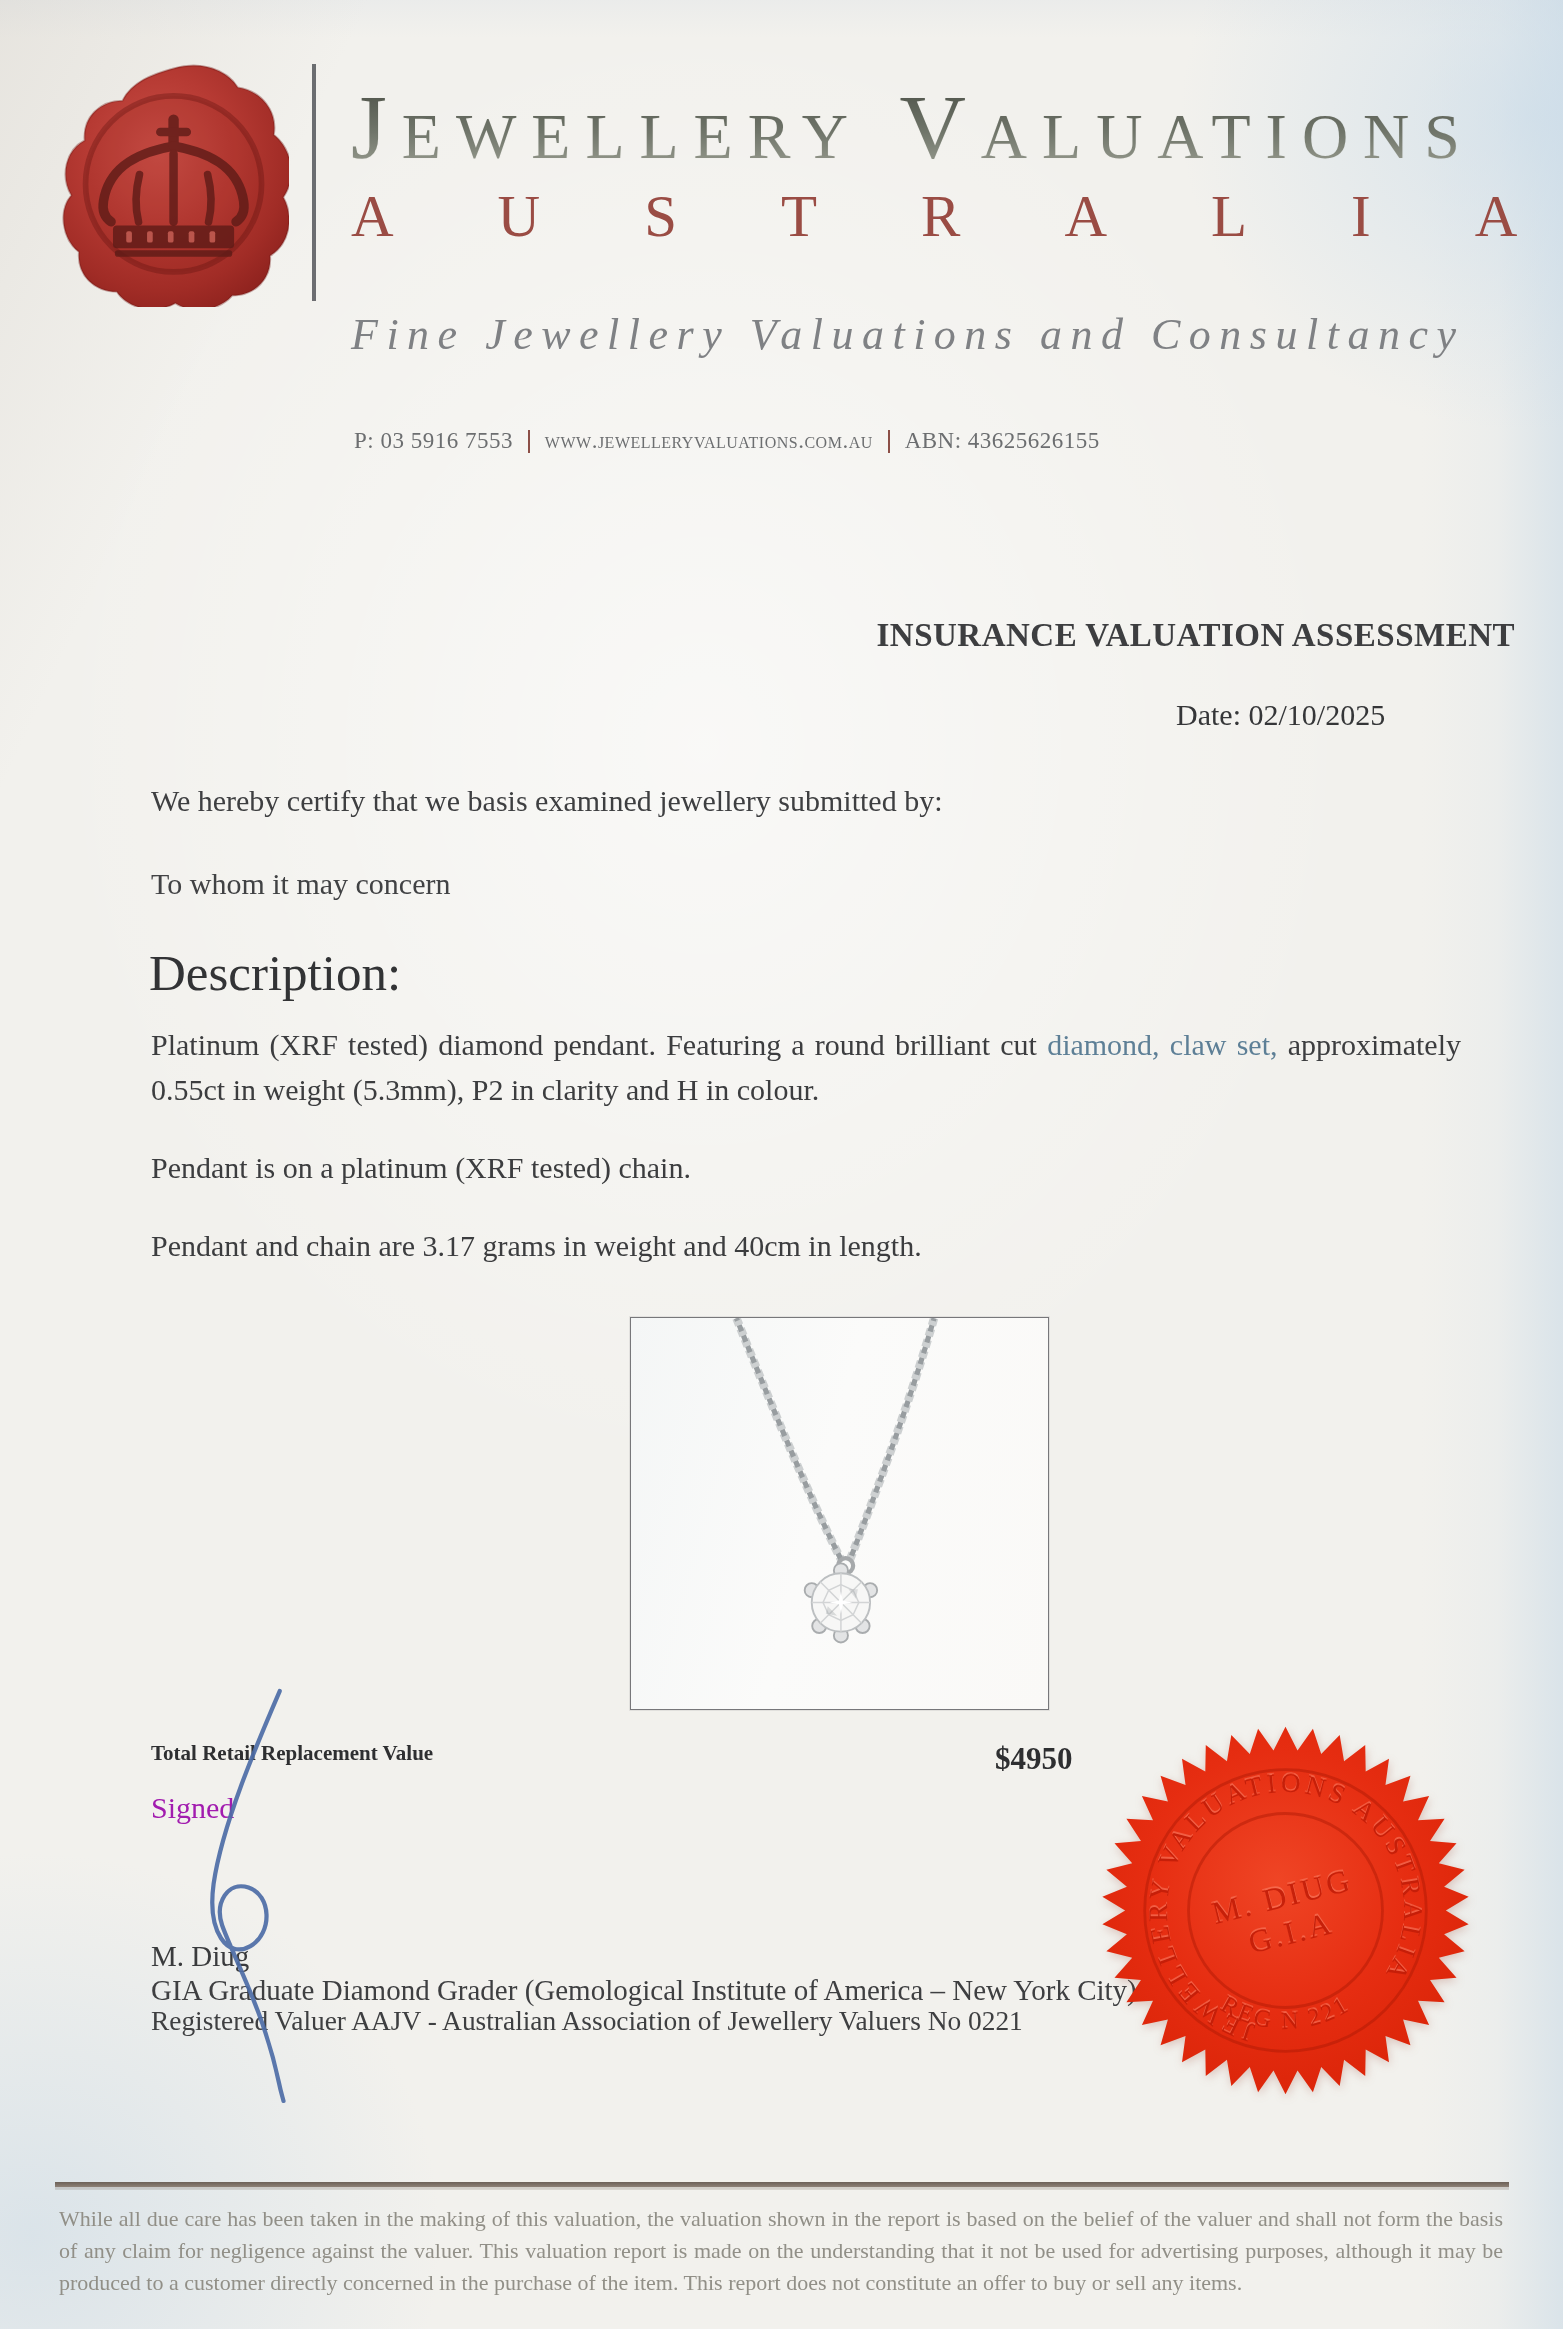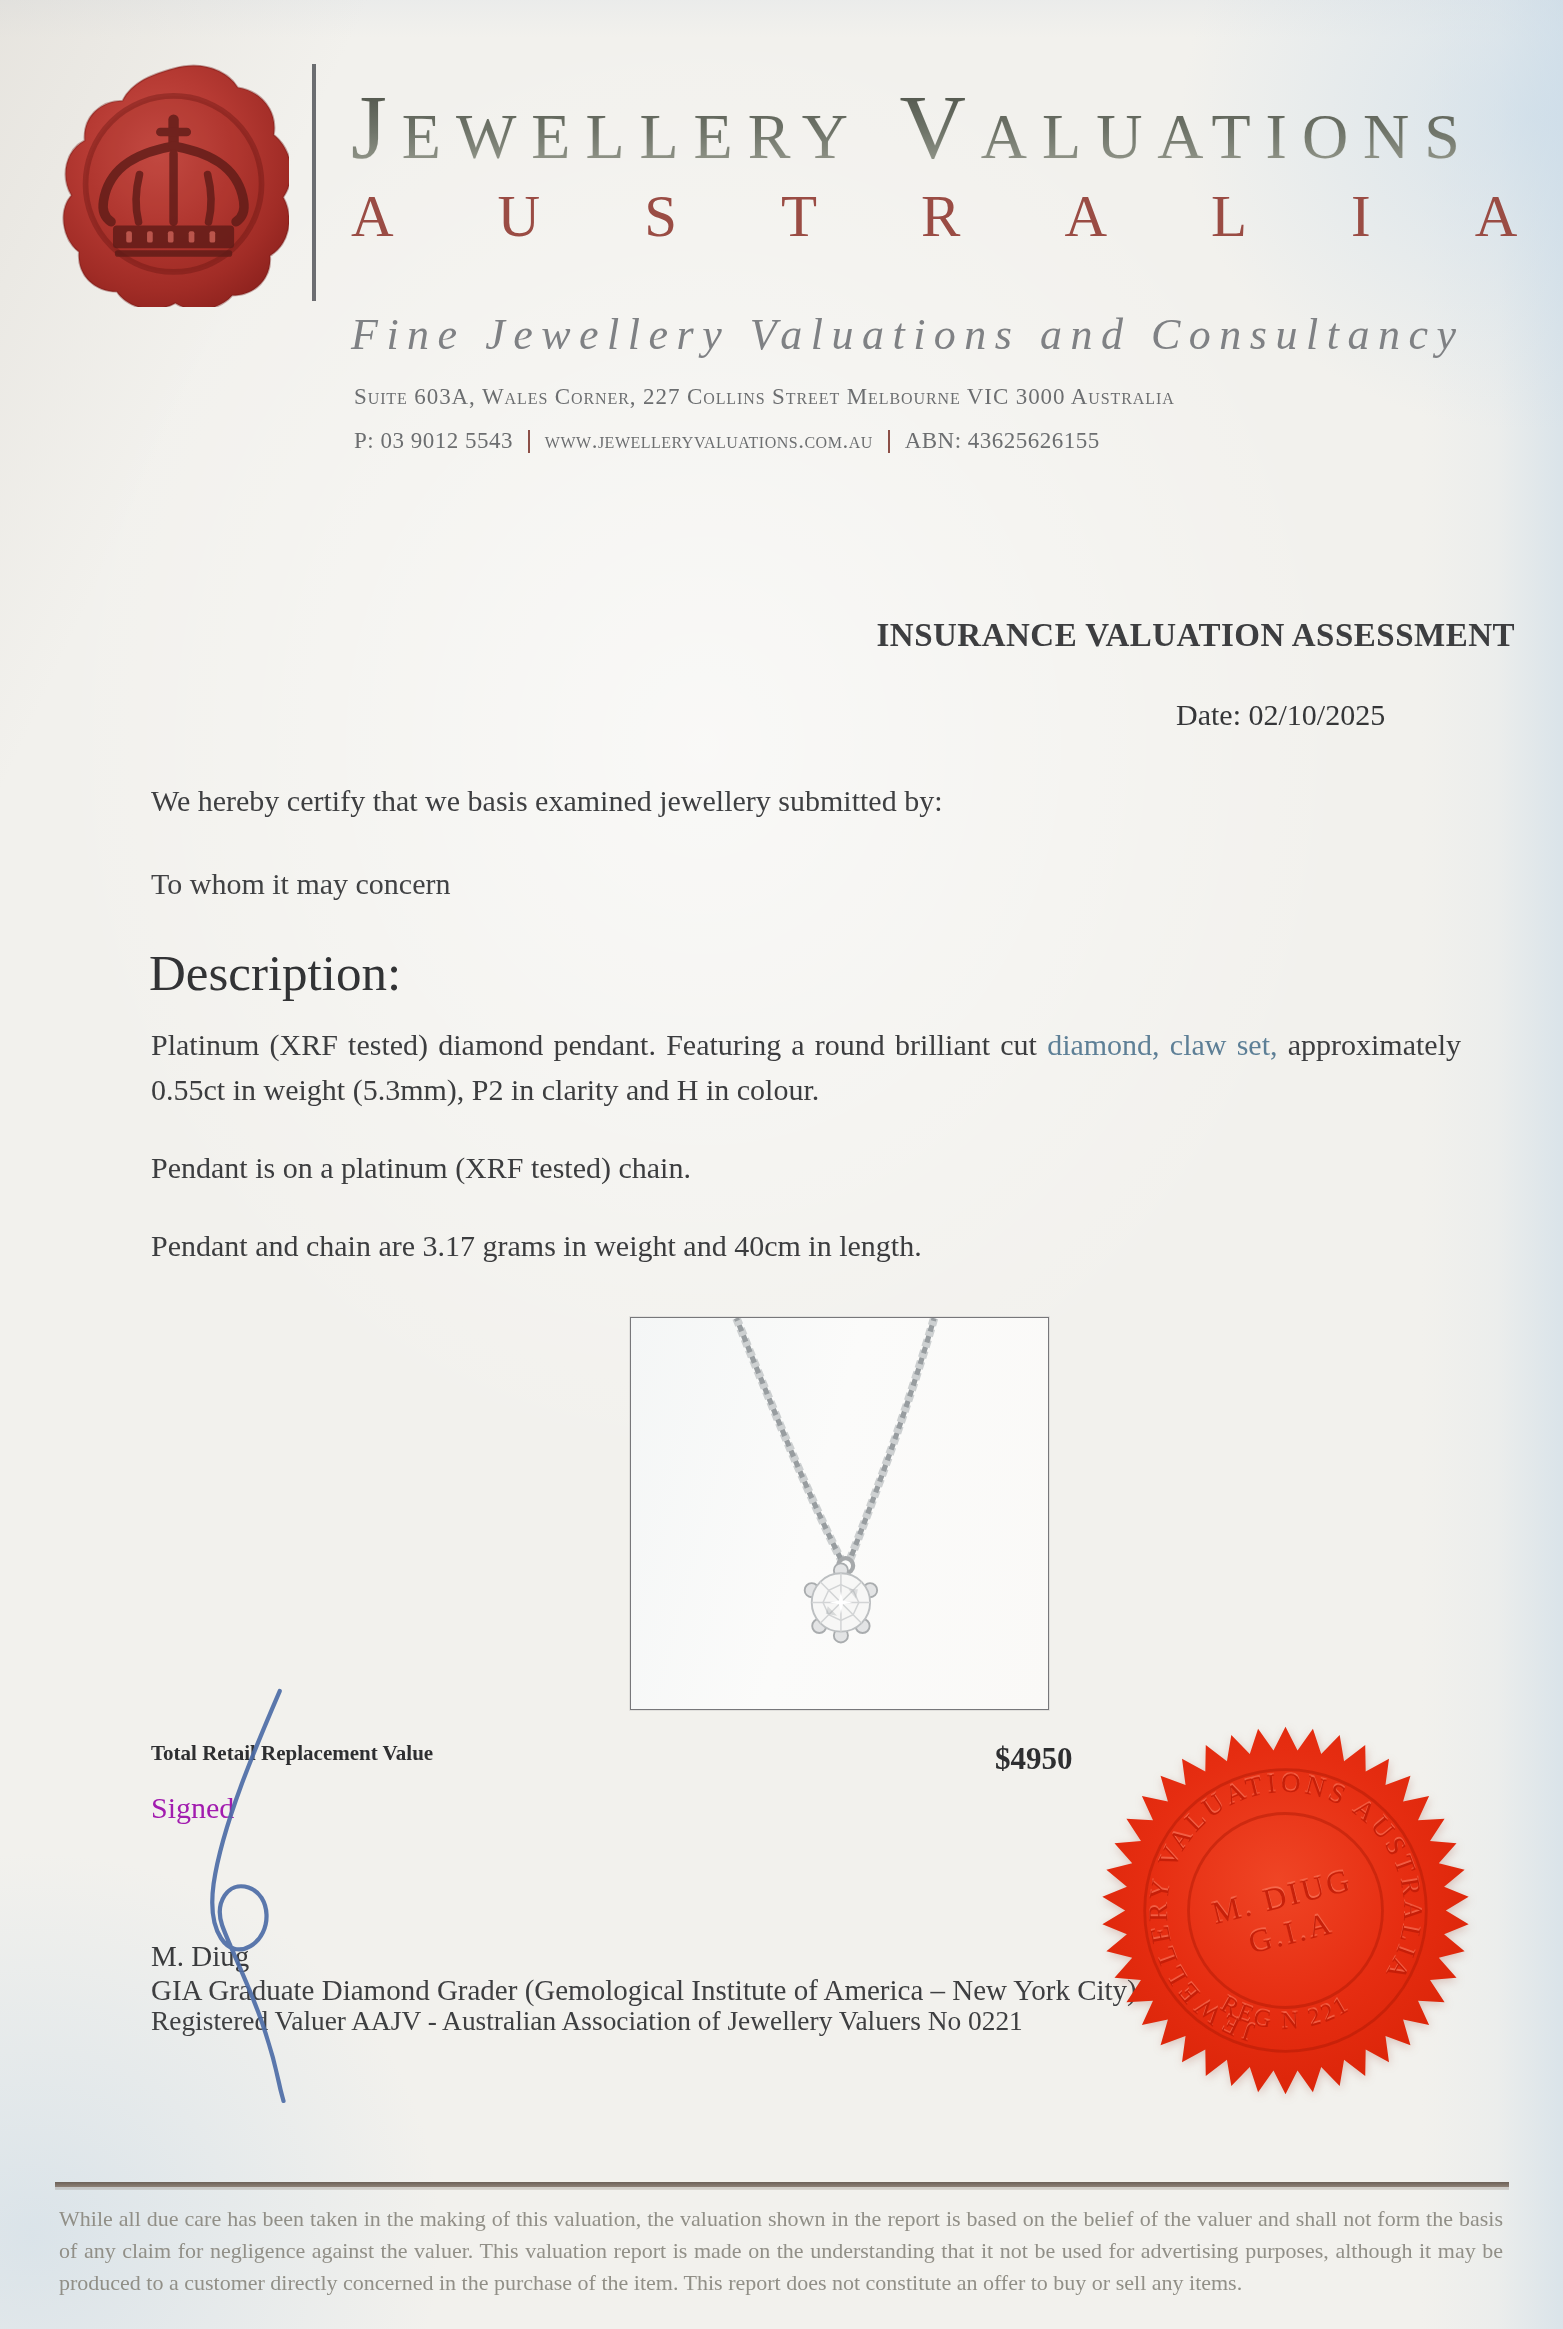--- a/index.html
+++ b/index.html
@@ -136,24 +136,23 @@
   </svg>
 
   <div class="abs header-divider"></div>
 
   <div class="abs brand-block">
     <div class="brand-line1">Jewellery Valuations</div>
     <div class="brand-line2">AUSTRALIA</div>
   </div>
 
   <div class="abs tagline">Fine Jewellery Valuations and Consultancy</div>
-  <div class="abs address-line">Suite 603A, Wales Corner, 227 Collins Street Melbourne VIC 3000 Australia</div>
 
   <div class="abs contact-line">
-    <span>P: 03 9012 5543</span>
+    <span>P: 03 5916 7553</span>
     <span class="contact-sep"></span>
     <span>www.jewelleryvaluations.com.au</span>
     <span class="contact-sep"></span>
     <span>ABN: 43625626155</span>
   </div>
 
   <div class="abs doc-title">INSURANCE VALUATION ASSESSMENT</div>
   <div class="abs doc-date">Date: 02/10/2025</div>
   <div class="abs certify-line">We hereby certify that we basis examined jewellery submitted by:</div>
   <div class="abs addressee">To whom it may concern</div>

